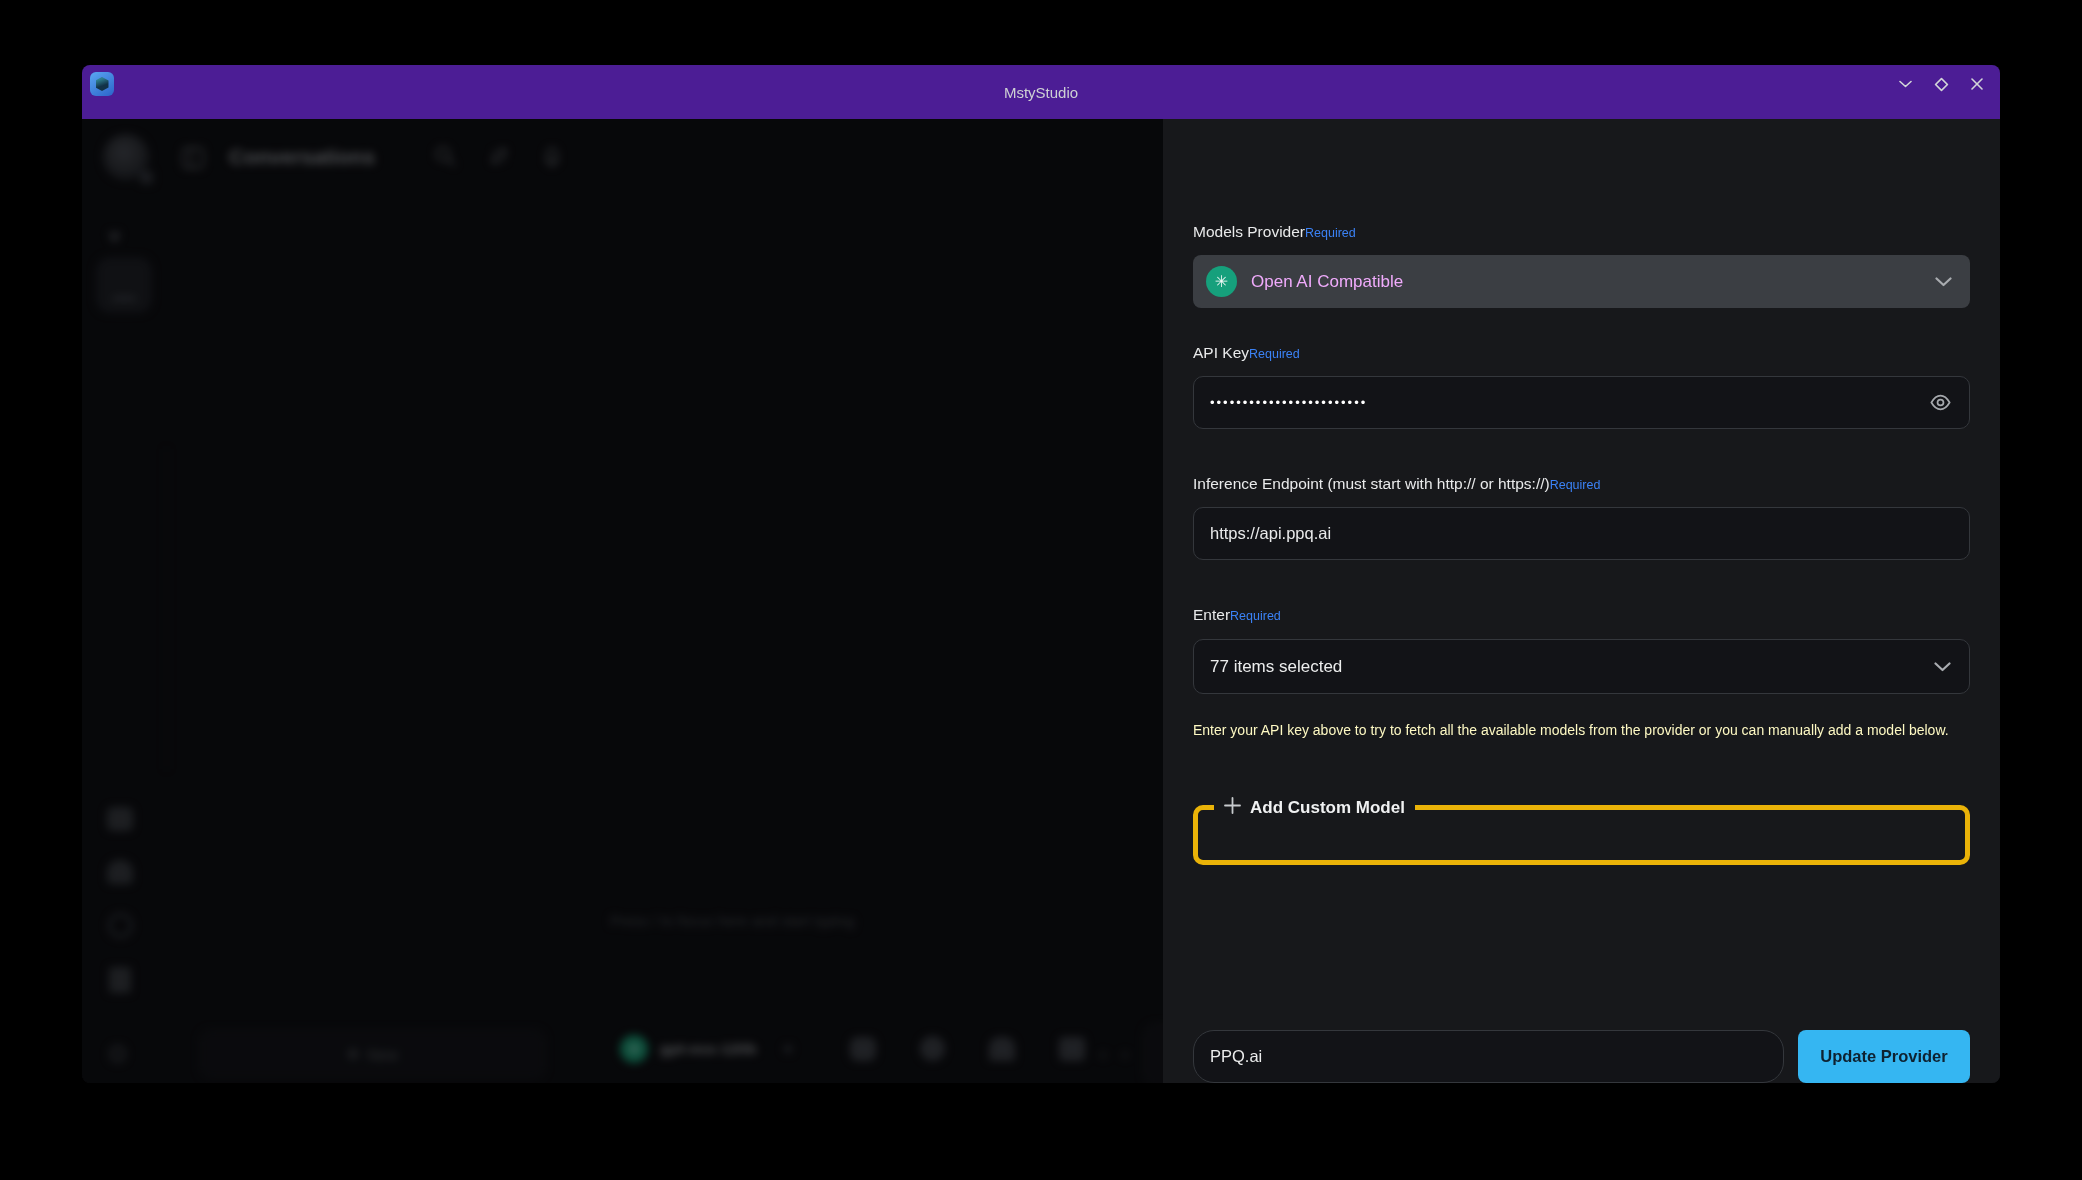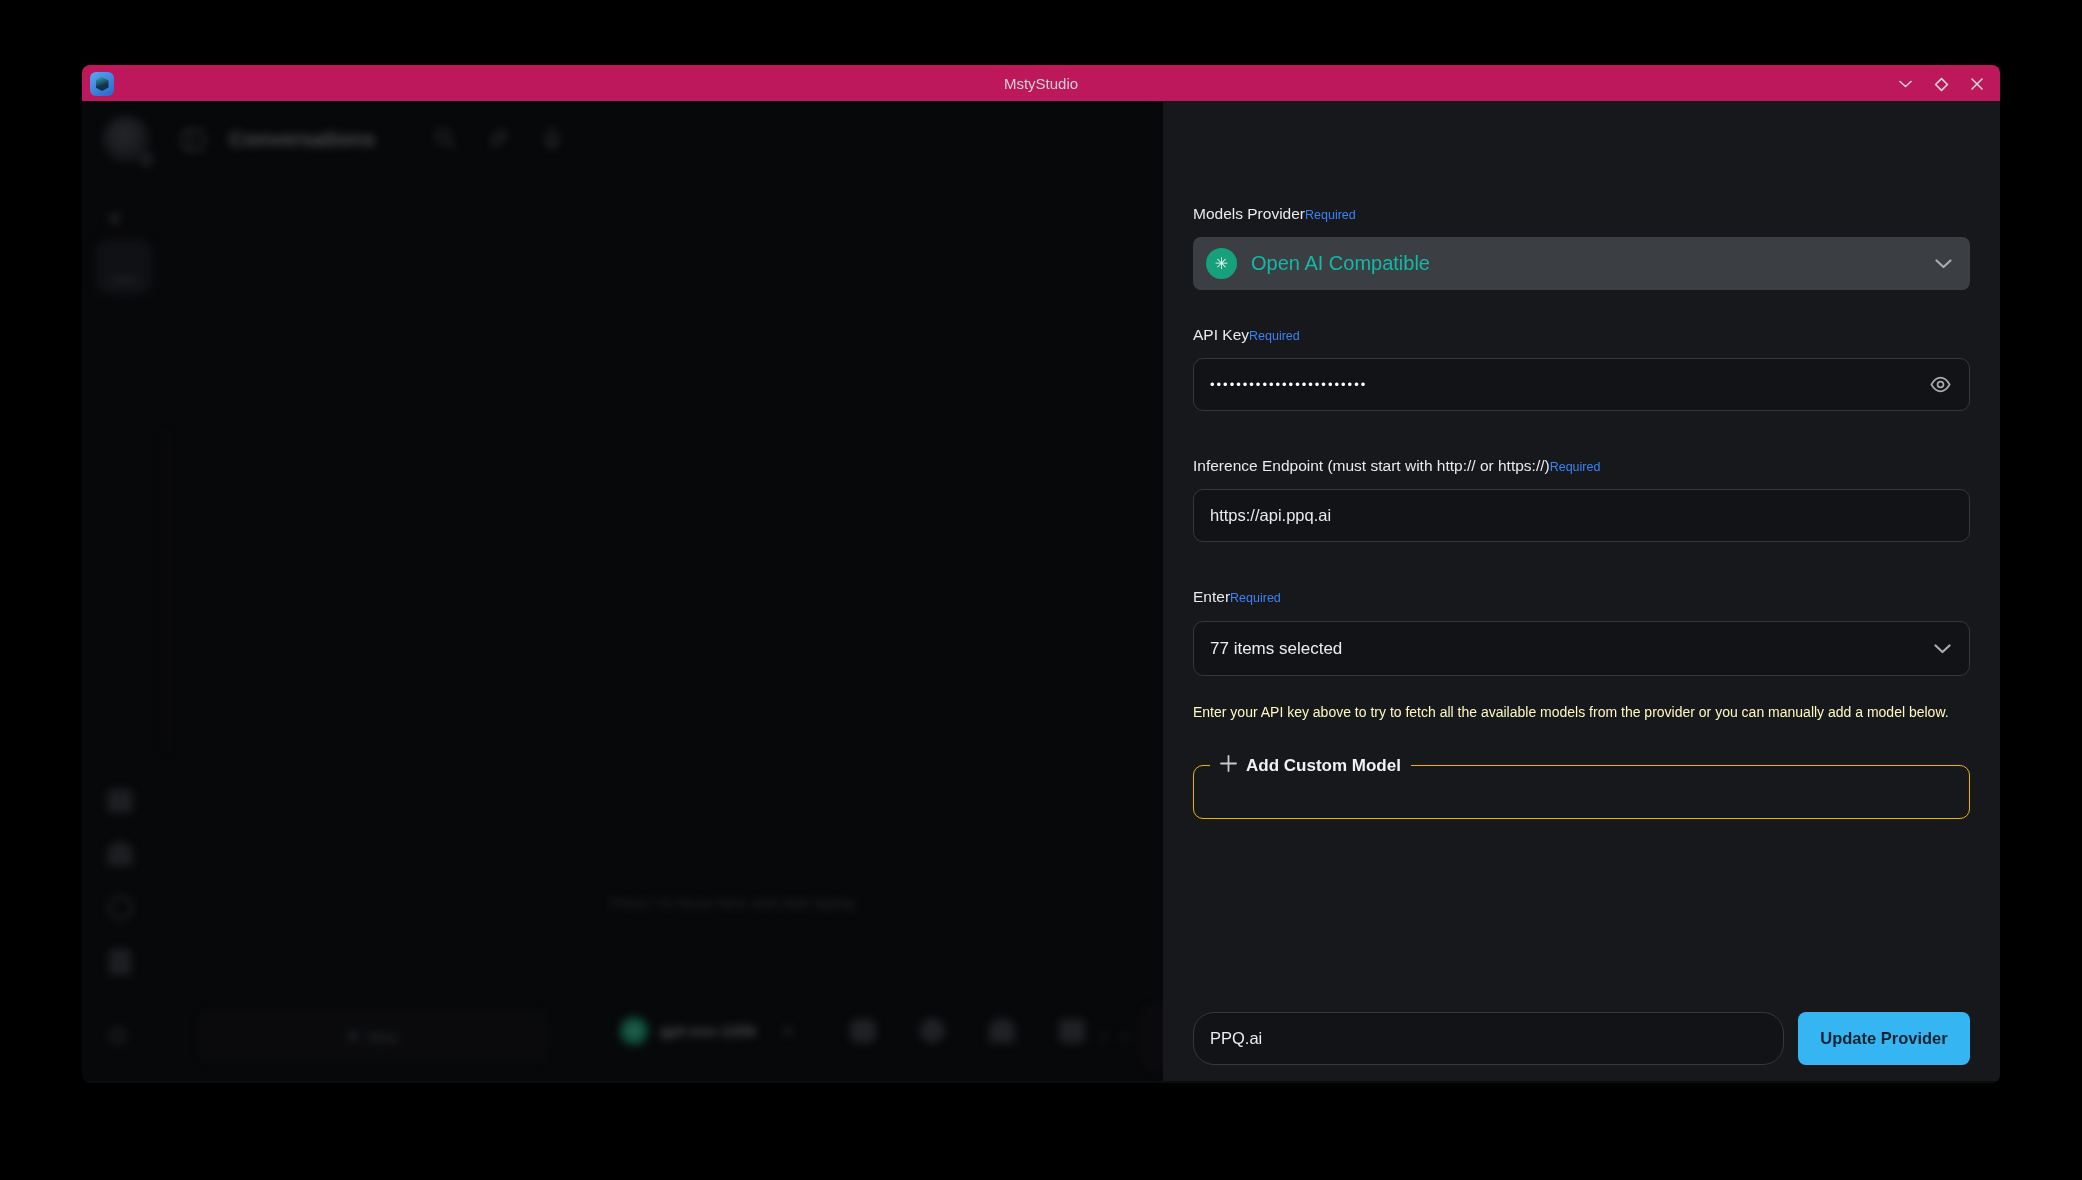--- a/index.html
+++ b/index.html
@@ -3,21 +3,21 @@
 <meta charset="utf-8">
 <style>
   * { margin:0; padding:0; box-sizing:border-box; }
   html,body { background:#000; }
   body { font-family:"Liberation Sans", sans-serif; }
   .stage { position:relative; width:2082px; height:1180px; background:#000; overflow:hidden; }
 
   
   .window { position:absolute; left:82px; top:65px; width:1918px; height:1018px;
             background:#0b0c0e; border-radius:8px; overflow:hidden; }
-  .titlebar { position:relative; height:36px; background:#be185d; display:flex; align-items:center; }
+  .titlebar { position:relative; height:54px; background:#4c1d95; display:flex; align-items:center; }
   .app-icon { position:absolute; left:8px; top:7px; width:24px; height:24px; border-radius:6px;
               background:linear-gradient(145deg,#5aa7f2,#2b63c9); display:flex; align-items:center; justify-content:center; }
   .app-icon .gem { width:13px; height:14px; background:linear-gradient(160deg,#2e7f8f 20%,#123247 60%);
                    clip-path:polygon(50% 0,100% 25%,100% 75%,50% 100%,0 75%,0 25%); }
   .win-title { flex:1; text-align:center; color:#ced1d4; font-size:15px; }
   .win-controls { position:absolute; right:10px; top:0; height:38px; display:flex; align-items:center; gap:10px; }
   .win-btn { width:26px; height:26px; display:flex; align-items:center; justify-content:center; cursor:default; }
   .win-btn svg { stroke:#d2d5d8; fill:none; stroke-width:1.6; stroke-linecap:round; stroke-linejoin:round; }
 
   .winbody { position:relative; width:100%; height:980px; background:#0b0c0e; }
@@ -74,39 +74,39 @@
   .close-btn svg { stroke:#9b9ea2; stroke-width:2; stroke-linecap:round; }
 
   .label-row { display:flex; align-items:baseline; justify-content:flex-start; }
   .f-label { font-size:15.5px; color:#e9eaeb; }
   .f-required { font-size:12.5px; color:#3b82f6; }
 
   .select-solid { margin-top:14px; height:53px; border-radius:8px; background:#3b3e43; display:flex;
                   align-items:center; padding:0 18px 0 13px; cursor:pointer; }
   .prov-icon { width:31px; height:31px; border-radius:50%; background:#16a07c; color:#f5faf8; display:flex;
                align-items:center; justify-content:center; font-size:16px; }
-  .prov-value { margin-left:14px; font-size:20px; color:#14b8a6; }
+  .prov-value { margin-left:14px; font-size:17px; color:#f0abfc; }
   .chev { margin-left:auto; }
   .chev svg { stroke:#a9acb0; fill:none; stroke-width:2.2; stroke-linecap:round; stroke-linejoin:round; }
 
   .text-input { margin-top:14px; height:53px; border-radius:10px; background:#121317; border:1px solid #34373c;
                 display:flex; align-items:center; padding:0 16px; }
   .text-input input { flex:1; background:transparent; border:none; outline:none; color:#e9eaeb; font-size:16.5px;
                       font-family:"Liberation Sans", sans-serif; }
   .text-input input.masked { font-size:13px; letter-spacing:2px; color:#ffffff; }
   .eye-btn { width:26px; height:26px; display:flex; align-items:center; justify-content:center; cursor:pointer; }
   .eye-btn svg { stroke:#a6a9ad; fill:none; stroke-width:1.8; }
 
   .select-dark { margin-top:15px; height:55px; border-radius:10px; background:#121317; border:1px solid #34373c;
                  display:flex; align-items:center; padding:0 18px 0 16px; cursor:pointer; }
   .select-dark .value { font-size:17px; color:#eceded; }
 
   .helper { margin-top:25px; font-size:14px; line-height:1.6; color:#fef9c3; max-width:760px; }
 
-  fieldset.custom-model { margin-top:32px; border:1px solid #eab308; border-radius:10px; padding:0 14px 20px; }
+  fieldset.custom-model { margin-top:56px; border:5px solid #eab308; border-radius:10px; padding:0 14px 20px; }
   fieldset.custom-model legend { display:flex; align-items:center; gap:9px; padding:0 10px; margin-left:2px; }
   .legend-text { font-size:17px; font-weight:700; color:#f0f1f2; }
   .plus-icon svg { stroke:#c7cacd; stroke-width:1.8; stroke-linecap:round; }
 
   .panel-footer { margin-top:auto; display:flex; gap:14px; }
   .footer-input { flex:1; height:53px; border-radius:21px; background:#121317; border:1px solid #34373c;
                   display:flex; align-items:center; padding:0 16px; }
   .footer-input input { flex:1; background:transparent; border:none; outline:none; color:#eceded; font-size:16.5px;
                         font-family:"Liberation Sans", sans-serif; }
   .submit-btn { width:172px; height:53px; border:none; border-radius:8px; background:#35b6f2; color:#0e2231;

